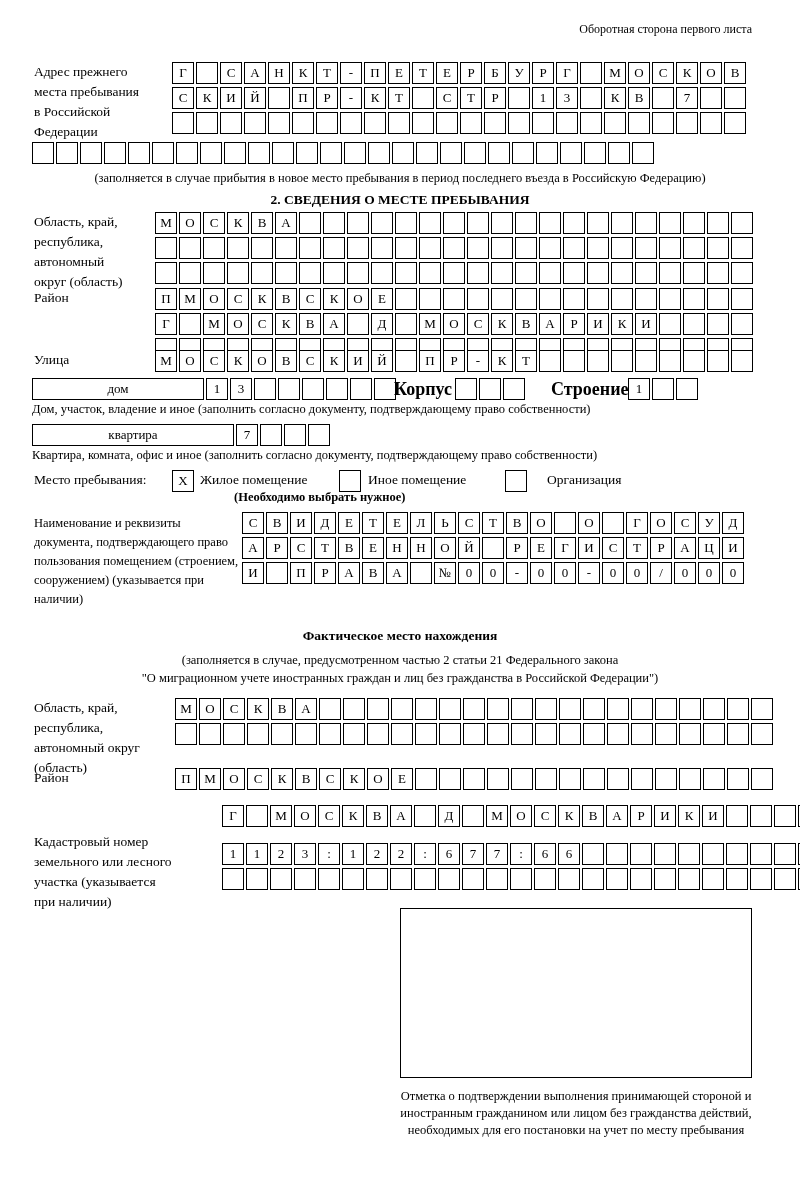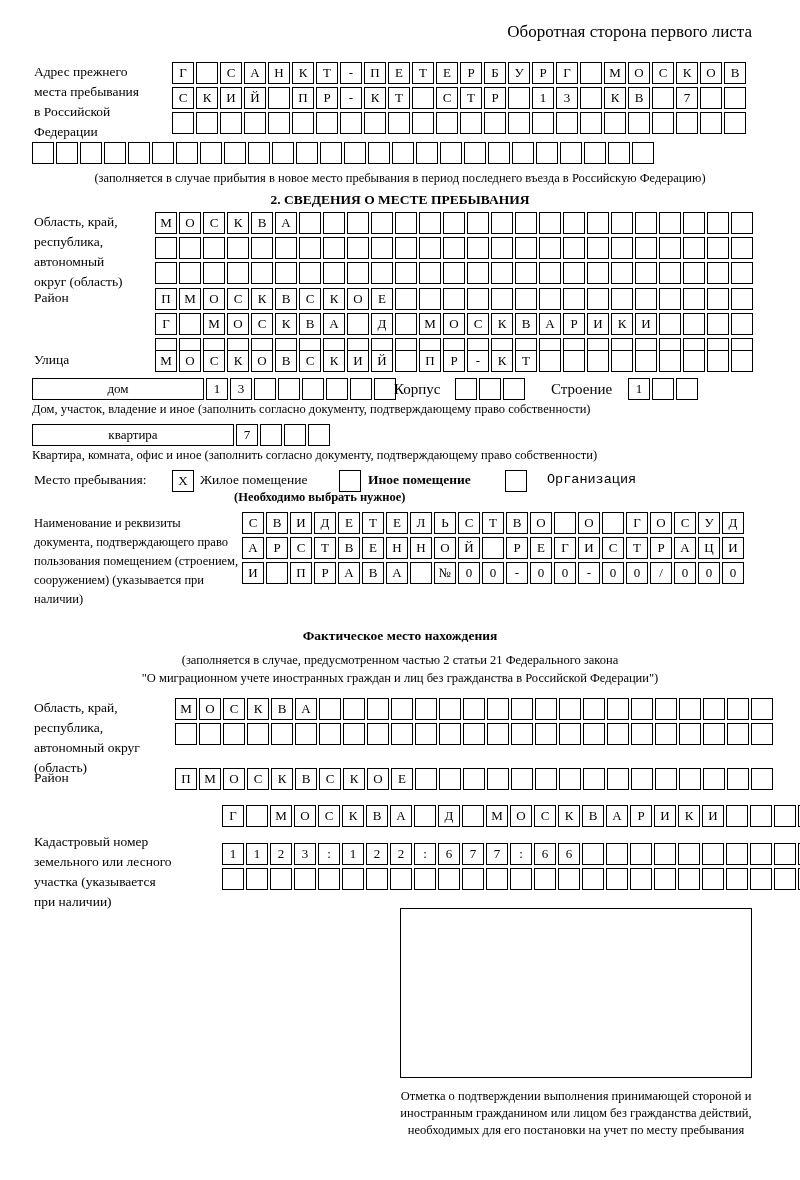--- a/index.html
+++ b/index.html
@@ -17,21 +17,21 @@
   }
   .page {
     position: relative;
     width: 800px;
     height: 1180px;
   }
   .abs { position: absolute; }
 
   .hdr-right {
     top: 22px; right: 48px;
-    font-size: 17px;
+    font-size: 12px;
   }
 
   .lbl {
     font-size: 13.5px;
     line-height: 20px;
     white-space: pre-line;
   }
   .lbl-sm { font-size: 12.5px; }
   .section-title {
     font-weight: bold;
@@ -60,22 +60,23 @@
   .longbox {
     border: 1px solid #000;
     box-sizing: border-box;
     height: 22px;
     font-size: 13px;
     line-height: 20px;
     text-align: center;
   }
 
   .inline-label {
-    font-size: 15px;
+    font-size: 18px;
     line-height: 22px;
+    font-weight: bold;
   }
 
   .bigbox {
     border: 1px solid #000;
     box-sizing: border-box;
   }
 
   .footnote {
     font-size: 12.5px;
     text-align: center;
@@ -436,23 +437,23 @@
       <div class="cell"></div>
       <div class="cell"></div>
       <div class="cell"></div>
     </div>
   <div class="abs lbl-sm" style="left:32px; top:448px;">Квартира, комната, офис и иное (заполнить согласно документу, подтверждающему право собственности)</div>
 
   <div class="abs lbl" style="left:34px; top:470px;">Место пребывания:</div>
   <div class="abs cell" style="left:172px; top:470px;">X</div>
   <div class="abs lbl" style="left:200px; top:470px;">Жилое помещение</div>
   <div class="abs cell" style="left:339px; top:470px;"></div>
-  <div class="abs lbl" style="left:368px; top:470px;font-weight:bold;">Иное помещение</div>
+  <div class="abs lbl" style="left:368px; top:470px;">Иное помещение</div>
   <div class="abs cell" style="left:505px; top:470px;"></div>
-  <div class="abs lbl" style="left:547px; top:470px;font-family:Liberation Mono, monospace;">Организация</div>
+  <div class="abs lbl" style="left:547px; top:470px;">Организация</div>
   <div class="abs lbl-sm" style="left:234px; top:490px;font-weight:bold;">(Необходимо выбрать нужное)</div>
 
   <div class="abs lbl-sm" style="left:34px; top:514px; width:205px; line-height:19px;">Наименование и реквизиты
 документа, подтверждающего
 право пользования
 помещением (строением,
 сооружением) (указывается
 при наличии)</div>
   <div class="abs boxrow" id="s2-doc-0" style="left:242px; top:512px;">
       <div class="cell">С</div>

